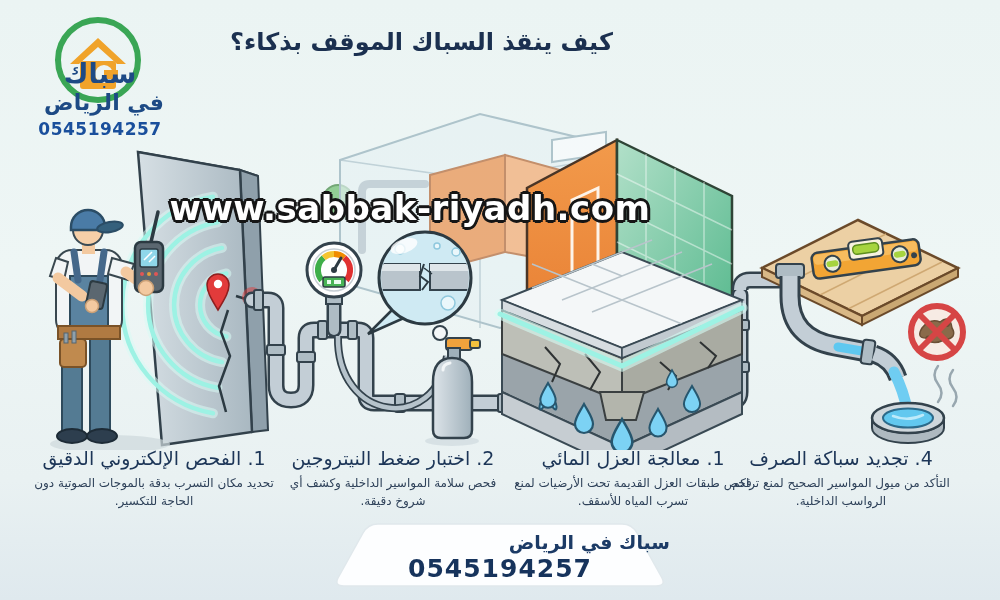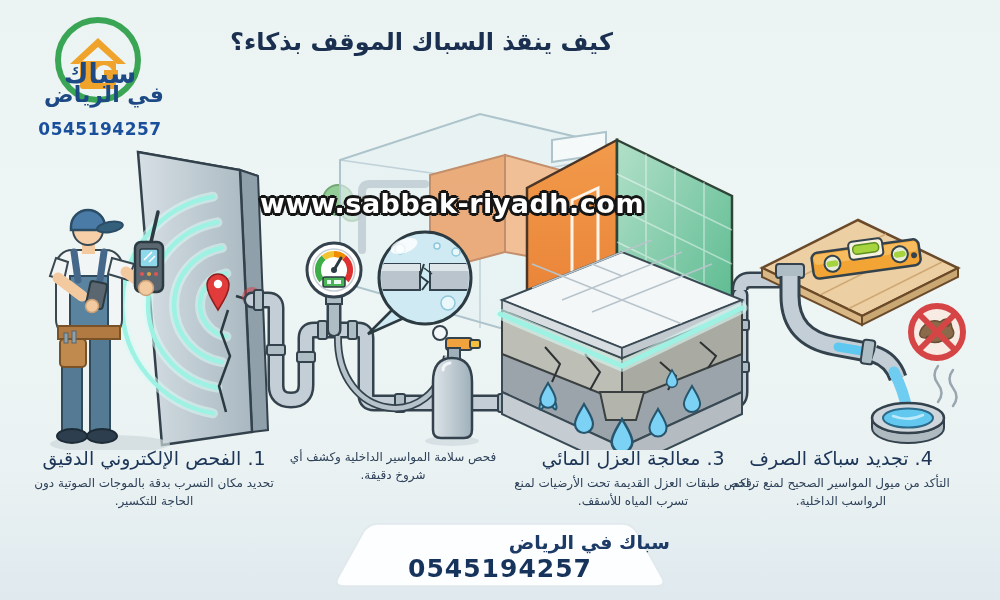--- a/index.html
+++ b/index.html
@@ -6,32 +6,32 @@
   body{font-family:"DejaVu Sans", sans-serif;}
   #canvas{
     position:relative;width:1000px;height:600px;overflow:hidden;
     background:linear-gradient(180deg,#ebf4f3 0%,#eef6f5 45%,#e9f1f2 80%,#dfe9ee 100%);
   }
   
   .logo{position:absolute;left:36px;top:10px;width:140px;height:140px;z-index:6;}
   .logo svg{position:absolute;left:14px;top:4px;}
   .logo .brand1{position:absolute;top:48px;left:0;width:128px;text-align:center;
     font-size:27px;font-weight:bold;color:#1d4a85;direction:rtl;z-index:2;}
-  .logo .brand2{position:absolute;top:72px;left:0;width:128px;text-align:right;
+  .logo .brand2{position:absolute;top:80px;left:0;width:128px;text-align:right;
     font-size:22px;font-weight:bold;color:#1d4a85;direction:rtl;}
   .logo .phone{position:absolute;top:109px;left:0;width:128px;text-align:center;
     font-size:17px;font-weight:bold;color:#1a4f9c;letter-spacing:.5px;}
   
   .title{position:absolute;top:28px;left:230px;width:540px;text-align:left;
     font-size:24px;font-weight:bold;color:#1b3050;direction:rtl;z-index:5;}
   
   .watermark{position:absolute;top:188px;left:0;width:820px;text-align:center;
-    font-size:27px;font-weight:bold;color:#ffffff;letter-spacing:.5px;z-index:5;
+    font-size:34px;font-weight:bold;color:#ffffff;letter-spacing:.5px;z-index:5;
     text-shadow:-2px -2px 0 #161616,2px -2px 0 #161616,-2px 2px 0 #161616,2px 2px 0 #161616,
-      0 3px 0 #161616,0 -3px 0 #161616,3px 0 0 #161616,-3px 0 0 #161616;padding-left:42px;}
+      0 3px 0 #161616,0 -3px 0 #161616,3px 0 0 #161616,-3px 0 0 #161616;}
   
   .scene{position:absolute;left:0;top:100px;width:1000px;height:350px;z-index:1;}
   
   .step{position:absolute;top:446px;text-align:center;direction:rtl;z-index:4;}
   .step .h{font-size:19px;font-weight:normal;color:#1c3557;line-height:1.35;}
   .step .d{font-size:12px;color:#2e4159;line-height:1.5;margin-top:2px;}
   .step1{left:32px;width:244px;}
   .step2{left:280px;width:226px;}
   .step3{left:514px;width:238px;}
   .step4{left:724px;width:234px;}
@@ -331,24 +331,25 @@
     </g>
   </svg>
 
   <div class="watermark">www.sabbak-riyadh.com</div>
 
   <div class="step step1">
     <div class="h">1. الفحص الإلكتروني الدقيق</div>
     <div class="d">تحديد مكان التسرب بدقة بالموجات الصوتية دون الحاجة للتكسير.</div>
   </div>
   <div class="step step2">
+    <div class="h">2. اختبار ضغط النيتروجين</div>
     <div class="d">فحص سلامة المواسير الداخلية وكشف أي شروخ دقيقة.</div>
   </div>
   <div class="step step3">
-    <div class="h">3. معالجة العزل المائي</div>
+    <div class="h">1. معالجة العزل المائي</div>
     <div class="d">فحص طبقات العزل القديمة تحت الأرضيات لمنع تسرب المياه للأسقف.</div>
   </div>
   <div class="step step4">
     <div class="h">4. تجديد سباكة الصرف</div>
     <div class="d">التأكد من ميول المواسير الصحيح لمنع تراكم الرواسب الداخلية.</div>
   </div>
 
   <div class="footer">
     <svg width="340" height="70" viewBox="0 0 340 70">
       <path d="M48,4 H292 Q302,4 307,13 L332,58 Q336,66 326,66 H14 Q4,66 8,58 L33,13 Q38,4 48,4 Z" fill="#fdfeff" stroke="#e0e8ec" stroke-width="1.5"></path>

